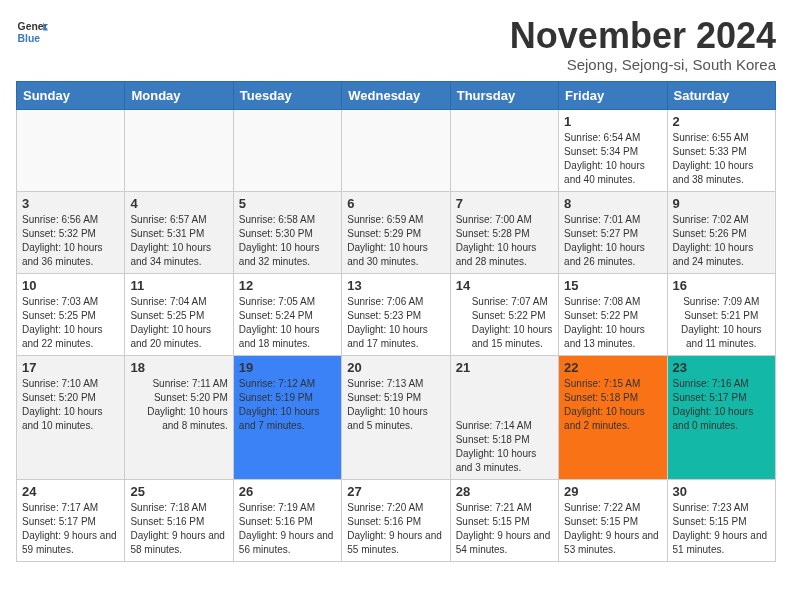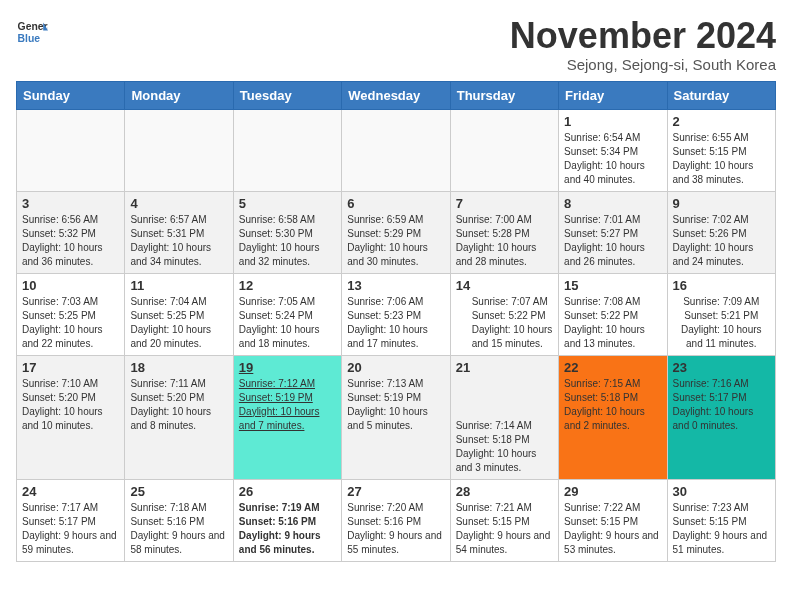--- a/index.html
+++ b/index.html
@@ -120,21 +120,21 @@
         <td class="empty"></td>
         <td>
           <span class="day-number">1</span>
           <div class="day-info" style="white-space: pre-line;">Sunrise: 6:54 AM
 Sunset: 5:34 PM
 Daylight: 10 hours and 40 minutes.</div>
         </td>
         <td>
           <span class="day-number">2</span>
           <div class="day-info" style="white-space: pre-line;">Sunrise: 6:55 AM
-Sunset: 5:15 PM
+Sunset: 5:33 PM
 Daylight: 10 hours and 38 minutes.</div>
         </td>
       </tr>
       <tr>
         <td style="background: rgb(242, 242, 242);">
           <span class="day-number">3</span>
           <div class="day-info" style="white-space: pre-line;">Sunrise: 6:56 AM
 Sunset: 5:32 PM
 Daylight: 10 hours and 36 minutes.</div>
         </td>
@@ -221,25 +221,25 @@
       </tr>
       <tr>
         <td style="background: rgb(242, 242, 242);">
           <span class="day-number">17</span>
           <div class="day-info" style="white-space: pre-line;">Sunrise: 7:10 AM
 Sunset: 5:20 PM
 Daylight: 10 hours and 10 minutes.</div>
         </td>
         <td style="background: rgb(242, 242, 242);">
           <span class="day-number">18</span>
-          <div class="day-info" style="white-space: pre-line;">Sunrise: 7:11 AM
+          <div class="day-info" style="white-space: pre-line; text-align: right;">Sunrise: 7:11 AM
 Sunset: 5:20 PM
 Daylight: 10 hours and 8 minutes.</div>
         </td>
-        <td style="background: #5eead4; text-decoration: underline;">
+        <td style="background: #3b82f6;">
           <span class="day-number">19</span>
           <div class="day-info" style="white-space: pre-line;">Sunrise: 7:12 AM
 Sunset: 5:19 PM
 Daylight: 10 hours and 7 minutes.</div>
         </td>
         <td style="background: rgb(242, 242, 242);">
           <span class="day-number">20</span>
           <div class="day-info" style="white-space: pre-line;">Sunrise: 7:13 AM
 Sunset: 5:19 PM
 Daylight: 10 hours and 5 minutes.</div>
@@ -271,21 +271,21 @@
 Daylight: 9 hours and 59 minutes.</div>
         </td>
         <td>
           <span class="day-number">25</span>
           <div class="day-info" style="white-space: pre-line;">Sunrise: 7:18 AM
 Sunset: 5:16 PM
 Daylight: 9 hours and 58 minutes.</div>
         </td>
         <td>
           <span class="day-number">26</span>
-          <div class="day-info" style="white-space: pre-line; font-weight: bold;">Sunrise: 7:19 AM
+          <div class="day-info" style="white-space: pre-line;">Sunrise: 7:19 AM
 Sunset: 5:16 PM
 Daylight: 9 hours and 56 minutes.</div>
         </td>
         <td>
           <span class="day-number">27</span>
           <div class="day-info" style="white-space: pre-line;">Sunrise: 7:20 AM
 Sunset: 5:16 PM
 Daylight: 9 hours and 55 minutes.</div>
         </td>
         <td>

